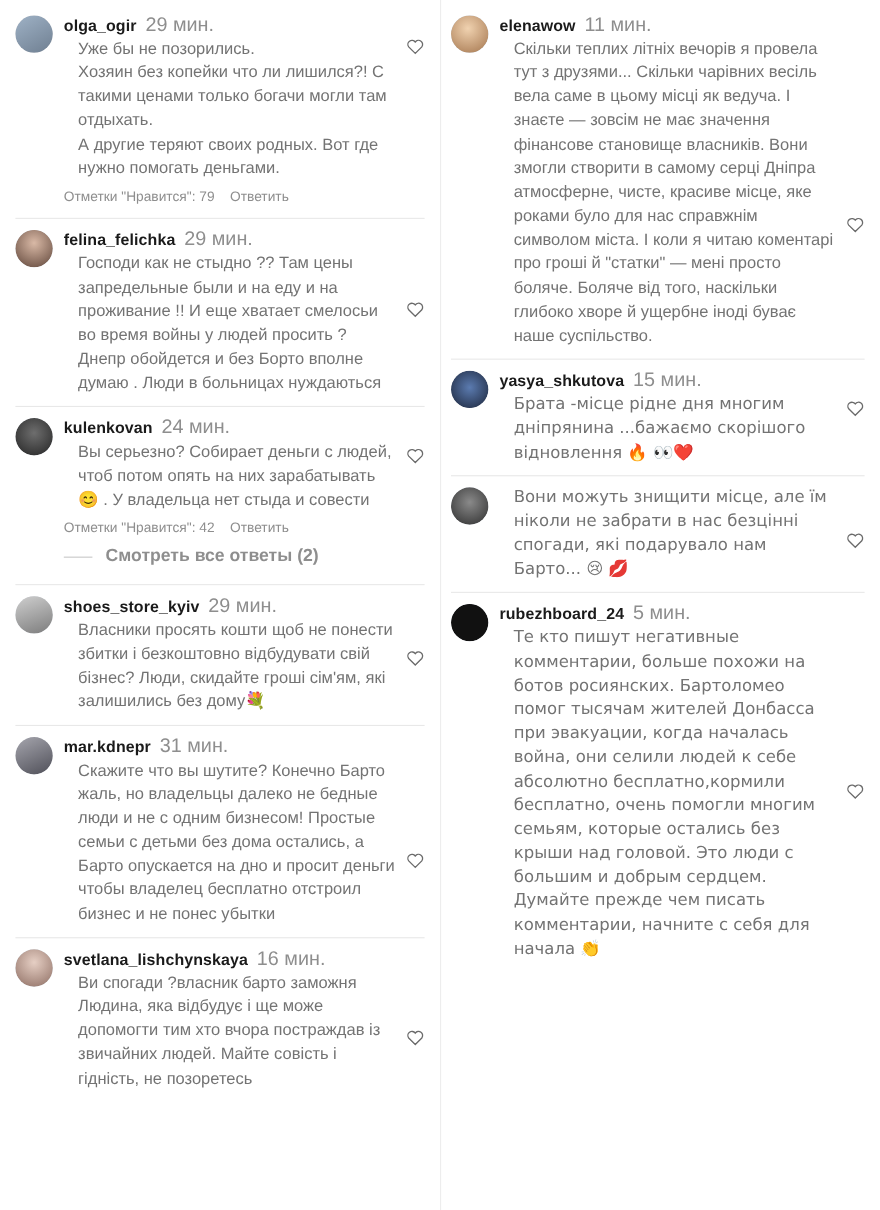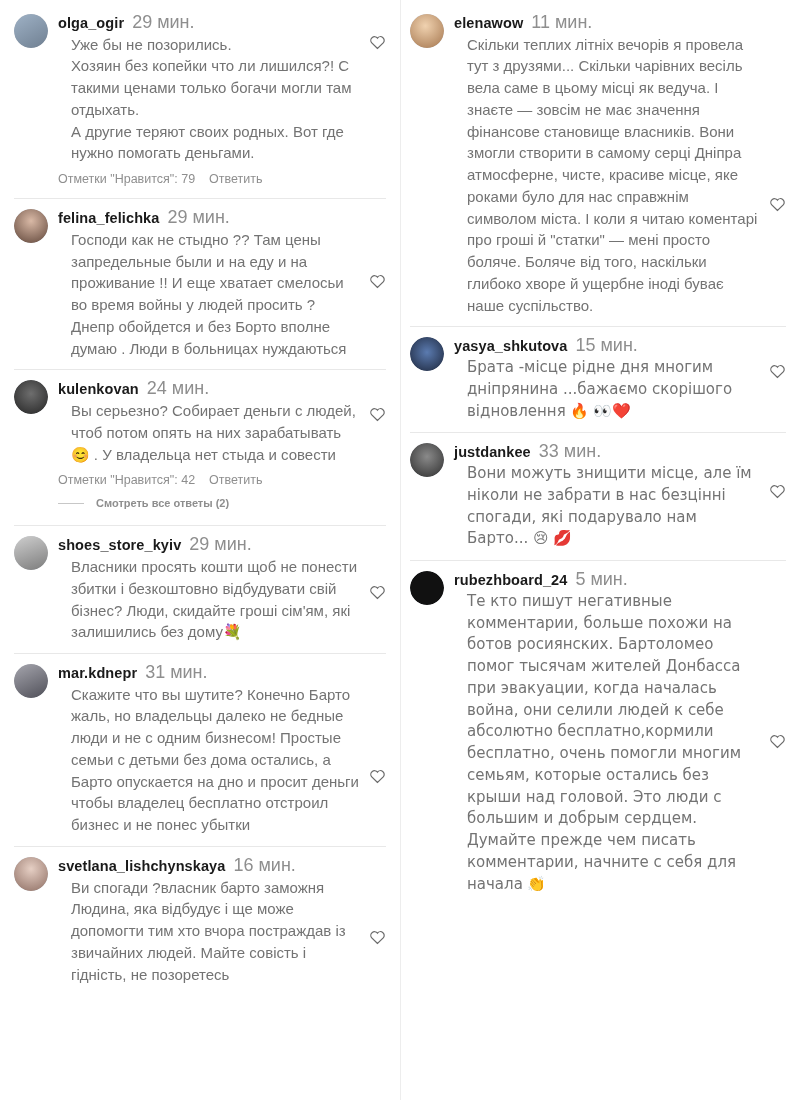--- a/index.html
+++ b/index.html
@@ -100,21 +100,21 @@
     align-items: center;
     gap: 12px;
     margin: 10px 0 6px 0;
   }
   .replies-line {
     width: 26px;
     height: 1px;
     background: #c7c7c7;
   }
   .replies-label {
-    font-size: 11px;
+    font-size: 16px;
     color: #8e8e8e;
     font-weight: 600;
   }
   .like-icon {
     position: absolute;
     right: 0;
     top: 30px;
     width: 17px;
     height: 16px;
     color: #6b6b6b;
@@ -310,24 +310,20 @@
           </svg>
       </div>
     </div>
     <div class="divider"></div>
 
     <div class="comment">
       <div class="avatar">
           <div class="a-inner" style="background:radial-gradient(circle at 50% 40%,#8a8a8a,#2d2d2d);"></div>
         </div>
       <div class="body">
-        <div class="head">
-          <span class="username">justdankee</span>
-          <span class="time">33 мин.</span>
-        </div>
         <div class="text emoji">Вони можуть знищити місце, але їм ніколи не забрати в нас безцінні спогади, які подарувало нам Барто... 😢 💋</div>
       </div>
       <div class="like-icon" style="top:48px;">
         <svg viewBox="0 0 24 22" fill="none" stroke="currentColor" stroke-width="1.7">
             <path d="M12 20.2 3.6 11.9A5.2 5.2 0 0 1 12 5.6a5.2 5.2 0 0 1 8.4 6.3L12 20.2z"></path>
           </svg>
       </div>
     </div>
     <div class="divider"></div>
 

